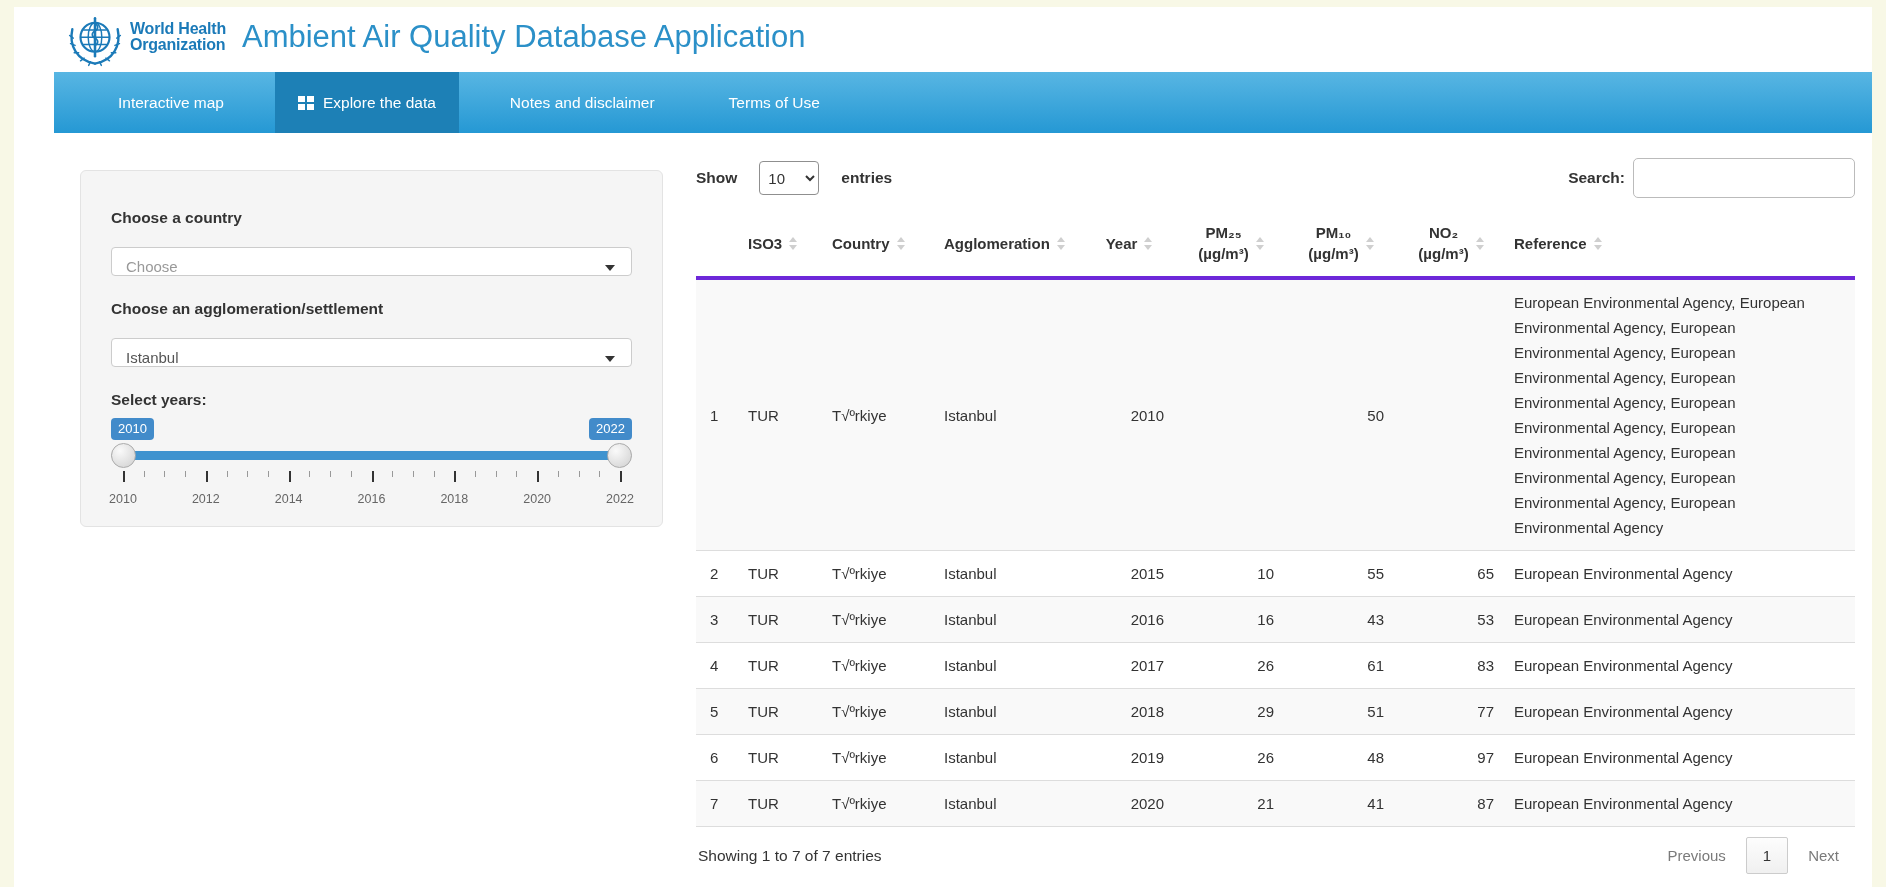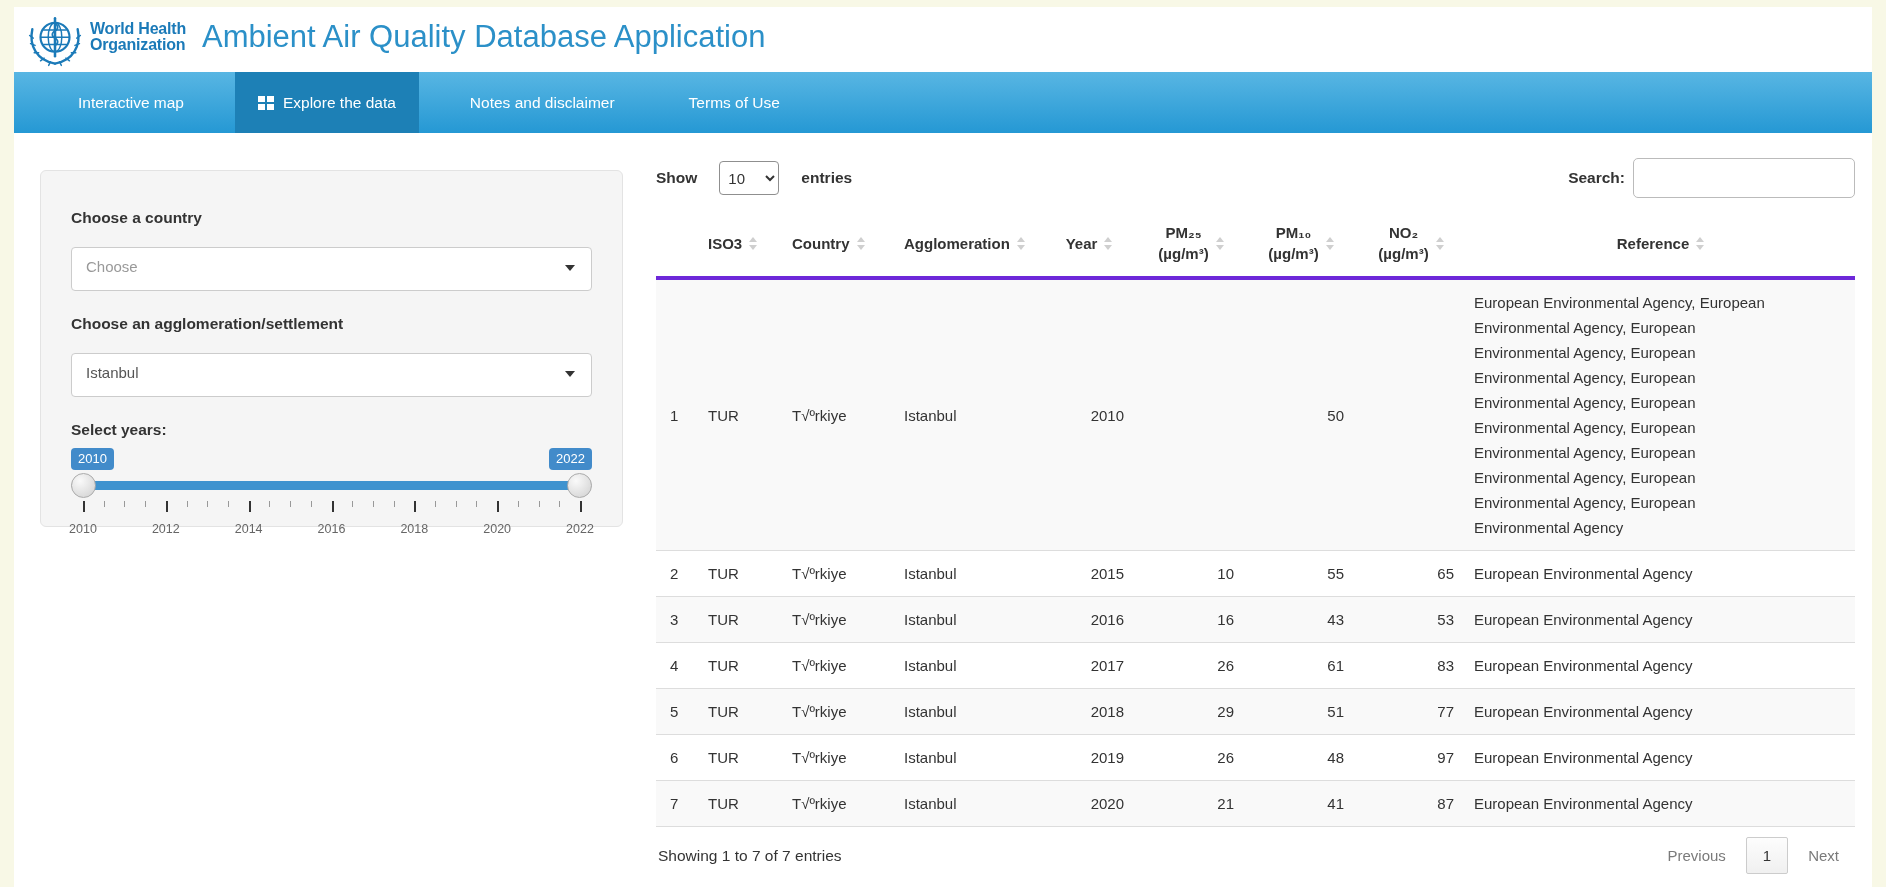--- a/index.html
+++ b/index.html
@@ -3,42 +3,42 @@
 <meta charset="utf-8">
 <style>
   * { box-sizing: border-box; }
   html,body { margin:0; padding:0; }
   body {
     width:1886px; height:887px; overflow:hidden;
     background:#f8f8e6;
     font-family:"Liberation Sans","DejaVu Sans",sans-serif;
     color:#333;
   }
-  .page { margin:7px 14px 0 14px; background:#fff; height:880px; }
+  .page { margin:7px 14px 0 14px; background:#fff; height:880px;padding-left:40px; }
 
   
   .header { display:flex; align-items:flex-start; padding:4px 0 0 12px; height:65px; }
   .emblem { width:58px; height:58px; flex:none; }
   .logo-text { margin:10px 0 0 6px; font-weight:bold; font-size:16px; line-height:16px; color:#1b7ab8; letter-spacing:-0.2px; }
   .page-title { margin:8px 16px 0 16px; font-size:31px; font-weight:400; color:#2b90c8; white-space:nowrap; }
 
   
   .navbar { height:61px; background:linear-gradient(#58b6e3,#2598d4); display:flex; padding-left:41px;gap:28px; }
   .nav-item { display:flex; align-items:center; padding:0 23px; color:#fff; font-size:15.5px; cursor:pointer; white-space:nowrap; }
   .nav-item.active { background:#1d80b6; }
   .grid-icon { display:inline-grid; grid-template-columns:7px 7px; grid-auto-rows:6px; gap:2px; margin-right:9px; }
   .grid-icon i { background:#fff; display:block; }
 
   
   .main { display:flex; align-items:flex-start; padding:0 17px 0 26px; }
 
   
   .sidebar { flex:none; width:583px; height:357px; margin-top:37px; background:#f5f5f5; border:1px solid #e3e3e3; border-radius:6px; padding:38px 30px 0 30px; }
   .side-label { font-weight:bold; font-size:15.5px; color:#333; margin-bottom:9px; }
-  .select-box { position:relative; height:44px; background:#fff; border:1px solid #ccc; border-radius:4px; line-height:38px; padding-left:14px; font-size:15px; margin-bottom:24px; cursor:pointer;margin-top:20px; }
+  .select-box { position:relative; height:29px; background:#fff; border:1px solid #ccc; border-radius:4px; line-height:38px; padding-left:14px; font-size:15px; margin-bottom:24px; cursor:pointer;margin-top:20px; }
   .select-box .caret { position:absolute; right:16px; top:17px; width:0; height:0; border-left:5px solid transparent; border-right:5px solid transparent; border-top:6px solid #333; }
   .placeholder { color:#999; }
   .value-text { color:#555; }
 
   
   .slider-wrap { position:relative; margin-top:4px; }
   .badge-row { position:relative; height:22px; }
   .year-badge { position:absolute; top:0; background:#428bca; color:#fff; font-size:13px; padding:3px 7px 4px 7px; border-radius:4px; }
   .year-badge.left { left:0; }
   .year-badge.right { right:0; }
@@ -60,21 +60,21 @@
   .show-group { font-size:15.5px; font-weight:bold; display:flex; align-items:center; gap:22px; }
   .show-select { font-size:15px; font-weight:400; height:34px; width:60px; border:1px solid #8f8f8f; border-radius:4px; padding:0 4px; background:#fff; color:#333; }
   .search-group { display:flex; align-items:center; gap:8px; font-size:15.5px; font-weight:bold; }
   .search-input { width:222px; height:40px; border:1px solid #bbb; border-radius:5px; padding:0 10px; font-size:15px; }
 
   table.data { width:100%; table-layout:fixed; border-collapse:collapse; margin-top:12px; }
   thead th { font-size:15px; font-weight:bold; color:#333; height:68px; vertical-align:middle; padding:0 8px; }
   thead tr { border-bottom:4px solid #6d28d9; }
   .th-flex { display:flex; align-items:center; justify-content:flex-start; gap:7px; }
   .th-flex.center { justify-content:center; }
-  .th-flex.spread { justify-content:center; }
+  .th-flex.spread { justify-content:flex-start; }
   .th-label { line-height:21px; }
   .th-label.center { text-align:center; }
   .sort { display:inline-flex; flex-direction:column; gap:3px; flex:none; }
   .sort b { display:block; width:0; height:0; border-left:4.5px solid transparent; border-right:4.5px solid transparent; }
   .sort b.up { border-bottom:5px solid #cfcfcf; }
   .sort b.dn { border-top:5px solid #cfcfcf; }
 
   tbody tr { border-bottom:1px solid #ddd; }
   tbody tr:nth-child(odd) { background:#f9f9f9; }
   tbody td { font-size:15px; color:#333; padding:10px 8px; line-height:25px; vertical-align:middle; }

